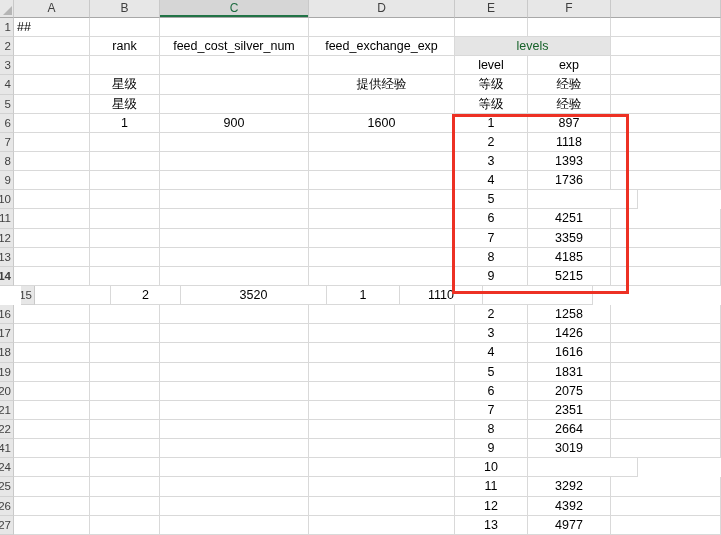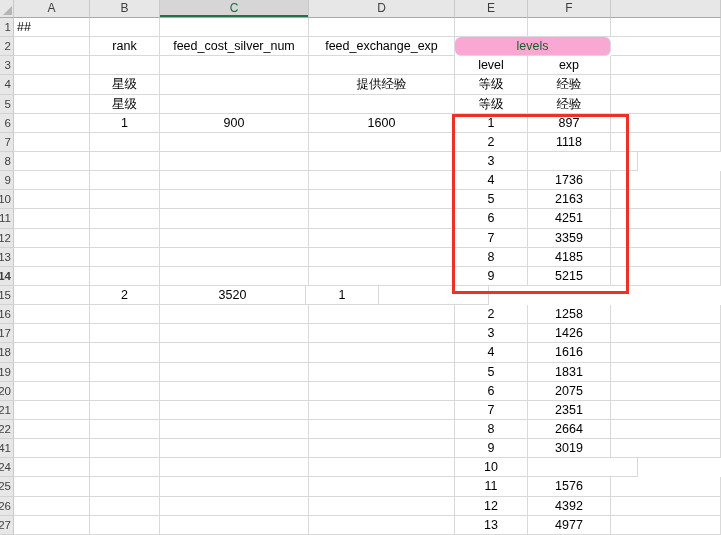--- a/index.html
+++ b/index.html
@@ -44,21 +44,21 @@
     overflow:hidden;padding-right:2px;white-space:nowrap;
   }
   .cell{
     box-sizing:border-box;flex:none;
     border-right:1px solid #D9D9D9;
     border-bottom:1px solid #D9D9D9;
     font-size:12.5px;color:#000;line-height:18.5px;
     text-align:center;overflow:hidden;white-space:nowrap;
   }
   .cell.left{text-align:left;padding-left:3px;}
-  .cell.good{background:#f9a8d4;color:#166229;border-radius:6px;}
+  .cell.good{background:#e5e5e5;color:#166229;}
   .annot{
     position:absolute;
     box-sizing:border-box;
     pointer-events:none;
     z-index:5;
   }
 </style>
 </head>
 <body>
 
@@ -145,40 +145,40 @@
         <div class="cell" style="width: 83px;">1118</div>
         <div class="cell" style="width: 110px;"></div>
       </div>
       <div class="row" style="height: 19.148px;">
         <div class="rowhdr" style="width: 14px;">8</div>
         <div class="cell" style="width: 76px;"></div>
         <div class="cell" style="width: 70px;"></div>
         <div class="cell" style="width: 149px;"></div>
         <div class="cell" style="width: 146px;"></div>
         <div class="cell" style="width: 73px;">3</div>
+        <div class="cell" style="width: 83px;">1393</div>
         <div class="cell" style="width: 110px;"></div>
       </div>
       <div class="row" style="height: 19.148px;">
         <div class="rowhdr" style="width: 14px;">9</div>
         <div class="cell" style="width: 76px;"></div>
         <div class="cell" style="width: 70px;"></div>
         <div class="cell" style="width: 149px;"></div>
         <div class="cell" style="width: 146px;"></div>
         <div class="cell" style="width: 73px;">4</div>
         <div class="cell" style="width: 83px;">1736</div>
         <div class="cell" style="width: 110px;"></div>
       </div>
       <div class="row" style="height: 19.148px;">
         <div class="rowhdr" style="width: 14px;">10</div>
         <div class="cell" style="width: 76px;"></div>
         <div class="cell" style="width: 70px;"></div>
         <div class="cell" style="width: 149px;"></div>
         <div class="cell" style="width: 146px;"></div>
         <div class="cell" style="width: 73px;">5</div>
-        <div class="cell" style="width: 83px;">2163</div>
         <div class="cell" style="width: 110px;"></div>
       </div>
       <div class="row" style="height: 19.148px;">
         <div class="rowhdr" style="width: 14px;">11</div>
         <div class="cell" style="width: 76px;"></div>
         <div class="cell" style="width: 70px;"></div>
         <div class="cell" style="width: 149px;"></div>
         <div class="cell" style="width: 146px;"></div>
         <div class="cell" style="width: 73px;">6</div>
         <div class="cell" style="width: 83px;">4251</div>
@@ -208,25 +208,26 @@
         <div class="rowhdr" style="width: 14px; font-weight: bold;">14</div>
         <div class="cell" style="width: 76px;"></div>
         <div class="cell" style="width: 70px;"></div>
         <div class="cell" style="width: 149px;"></div>
         <div class="cell" style="width: 146px;"></div>
         <div class="cell" style="width: 73px;">9</div>
         <div class="cell" style="width: 83px;">5215</div>
         <div class="cell" style="width: 110px;"></div>
       </div>
       <div class="row" style="height: 19.148px;">
-        <div class="rowhdr" style="width: 14px;">15</div>
+        <div class="rowhdr" style="width: 14px; margin-left: 21px;">15</div>
         <div class="cell" style="width: 76px;"></div>
         <div class="cell" style="width: 70px;">2</div>
         <div class="cell" style="width: 146px;">3520</div>
         <div class="cell" style="width: 73px;">1</div>
+        <div class="cell" style="width: 83px;">1110</div>
         <div class="cell" style="width: 110px;"></div>
       </div>
       <div class="row" style="height: 19.148px;">
         <div class="rowhdr" style="width: 14px;">16</div>
         <div class="cell" style="width: 76px;"></div>
         <div class="cell" style="width: 70px;"></div>
         <div class="cell" style="width: 149px;"></div>
         <div class="cell" style="width: 146px;"></div>
         <div class="cell" style="width: 73px;">2</div>
         <div class="cell" style="width: 83px;">1258</div>
@@ -311,21 +312,21 @@
         <div class="cell" style="width: 73px;">10</div>
         <div class="cell" style="width: 110px;"></div>
       </div>
       <div class="row" style="height: 19.148px;">
         <div class="rowhdr" style="width: 14px;">25</div>
         <div class="cell" style="width: 76px;"></div>
         <div class="cell" style="width: 70px;"></div>
         <div class="cell" style="width: 149px;"></div>
         <div class="cell" style="width: 146px;"></div>
         <div class="cell" style="width: 73px;">11</div>
-        <div class="cell" style="width: 83px;">1576</div>
+        <div class="cell" style="width: 83px;">3292</div>
         <div class="cell" style="width: 110px;"></div>
       </div>
       <div class="row" style="height: 19.148px;">
         <div class="rowhdr" style="width: 14px;">26</div>
         <div class="cell" style="width: 76px;"></div>
         <div class="cell" style="width: 70px;"></div>
         <div class="cell" style="width: 149px;"></div>
         <div class="cell" style="width: 146px;"></div>
         <div class="cell" style="width: 73px;">12</div>
         <div class="cell" style="width: 83px;">4392</div>

